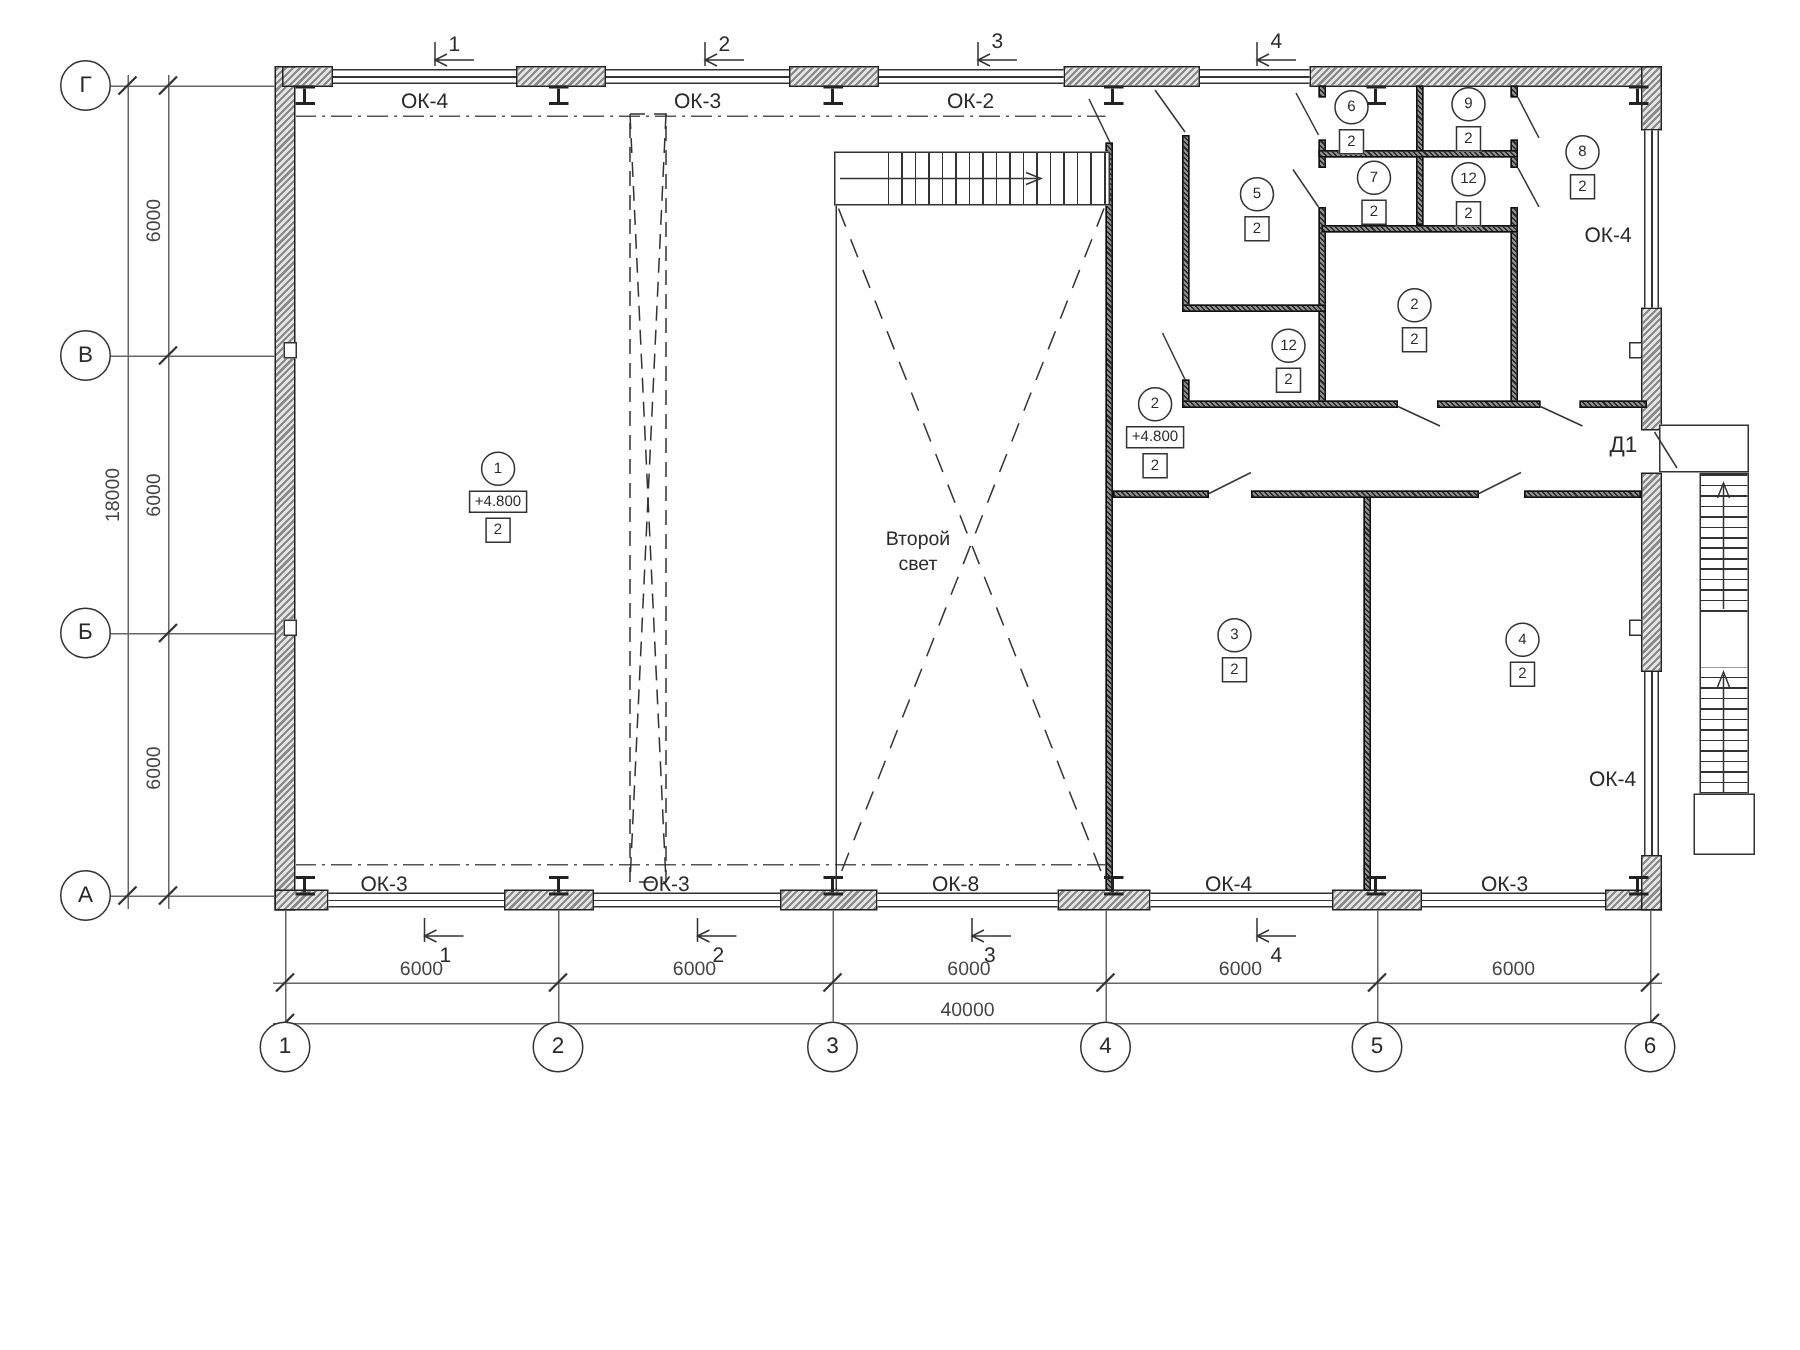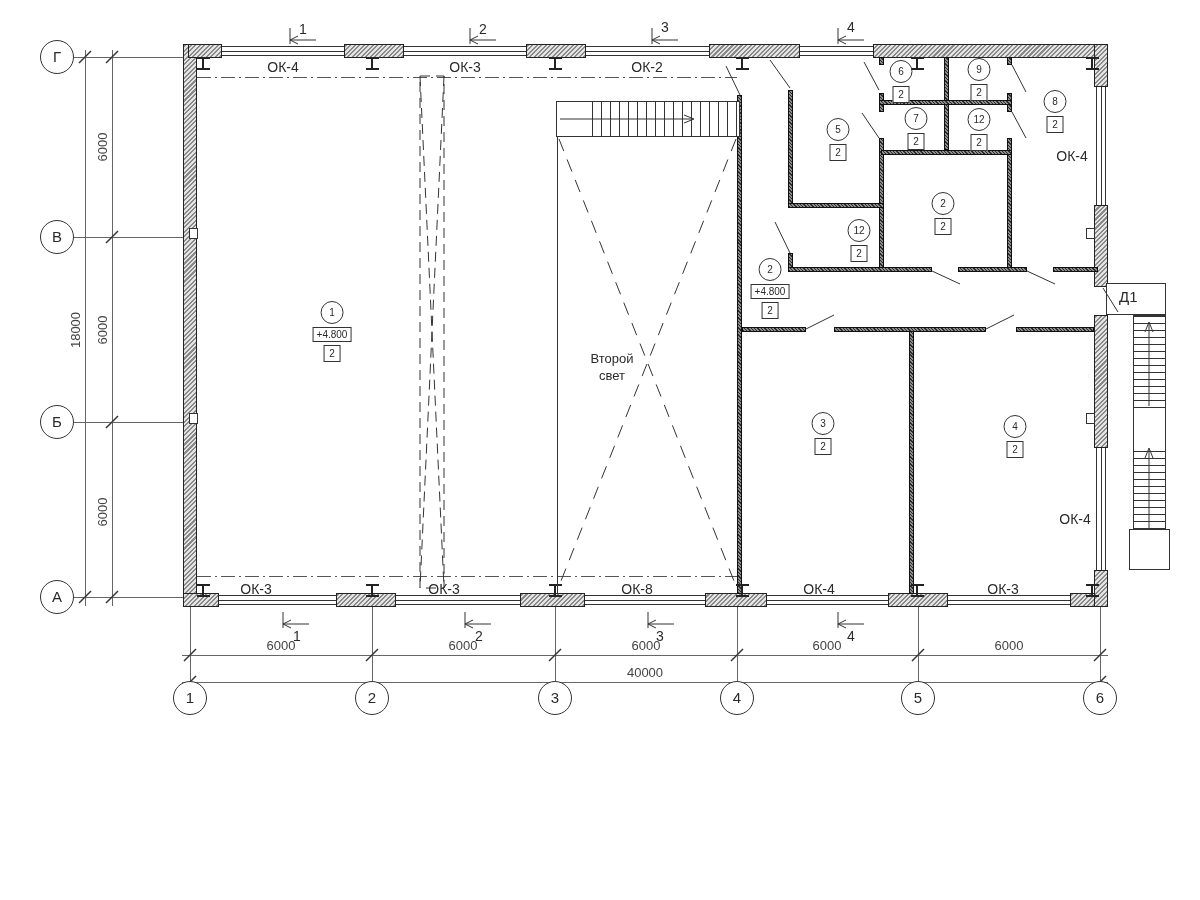--- a/index.html
+++ b/index.html
@@ -33,21 +33,21 @@
   .rm{position:absolute;display:flex;flex-direction:column;align-items:center;gap:3px;transform:translateX(-50%);}
   .rc{width:21px;height:21px;border-radius:50%;border:1px solid #333;font-size:10px;line-height:21px;text-align:center;background:#fff;}
   .re{border:1px solid #333;font-size:10px;line-height:13px;height:13px;padding:0 3px;background:#fff;}
   .rs{width:15px;height:15px;border:1px solid #333;font-size:10px;line-height:15px;text-align:center;background:#fff;}
   .box{position:absolute;box-sizing:border-box;border:1px solid #333;background:#fff;}
   .treadh{position:absolute;background:repeating-linear-gradient(90deg,#333 0 1px,transparent 1px 9px);}
   .treadv{position:absolute;background:repeating-linear-gradient(0deg,#333 0 1px,transparent 1px 7px);}
   .title{position:absolute;right:5px;top:12px;font-size:15px;border-bottom:1px solid #222;padding-bottom:3px;white-space:nowrap;}
   .voidlabel{position:absolute;left:612px;top:350px;width:72px;transform:translateX(-50%);
       text-align:center;font-size:13px;line-height:17px;}
-  .d1{position:absolute;font-size:15px;margin-left:46px;}
+  .d1{position:absolute;font-size:15px;}
   svg{position:absolute;left:0;top:0;}
 </style>
 </head>
 <body>
 
 <div id="sheet">
 
 
   <div class="we" style="left:183px;top:44px;width:14px;height:563px"></div>
   <div class="we" style="left:188px;top:44px;width:34px;height:14px"></div>

